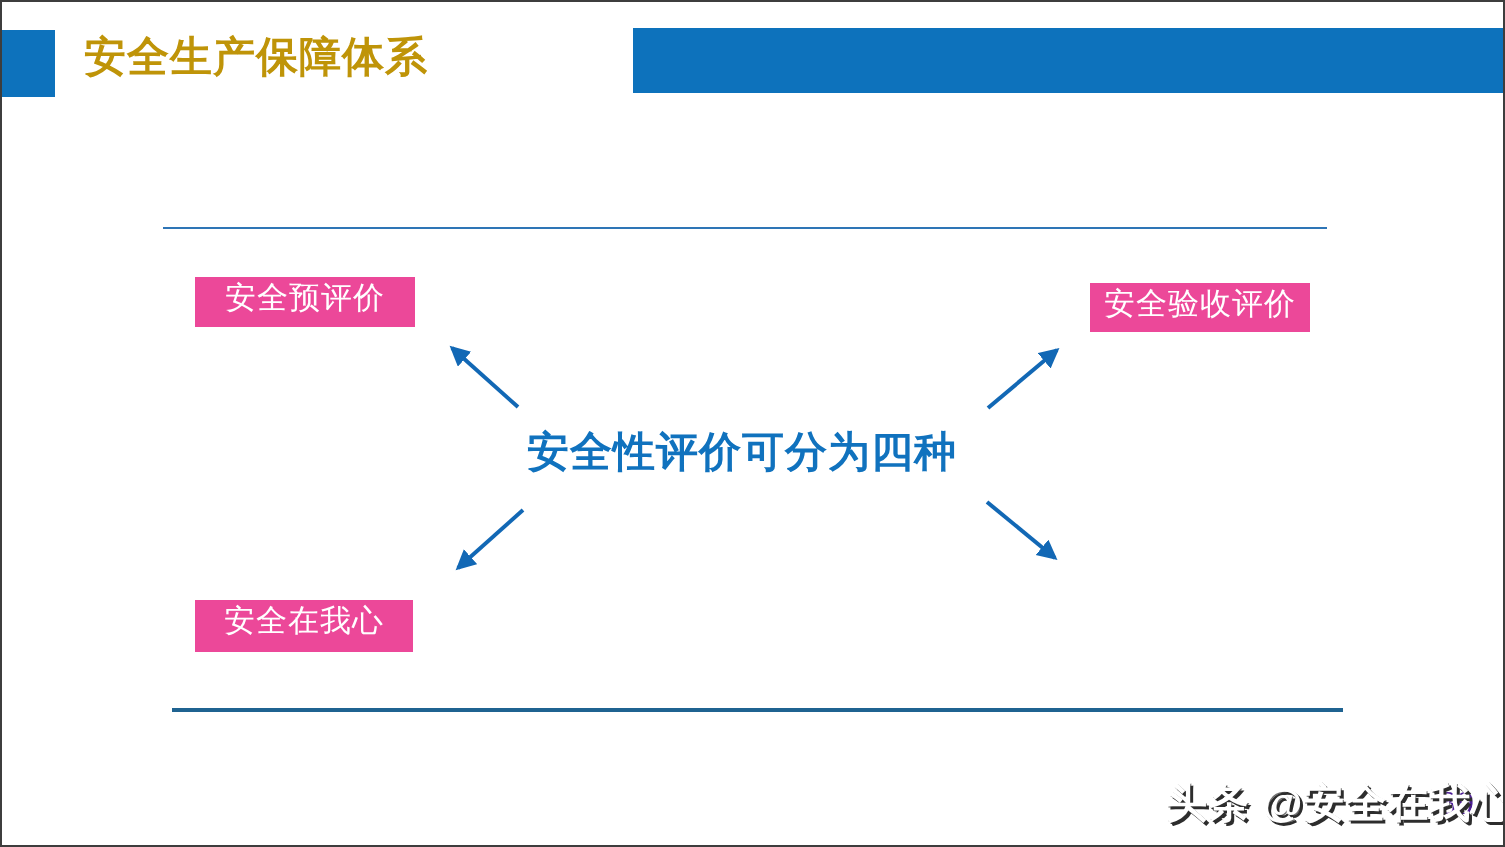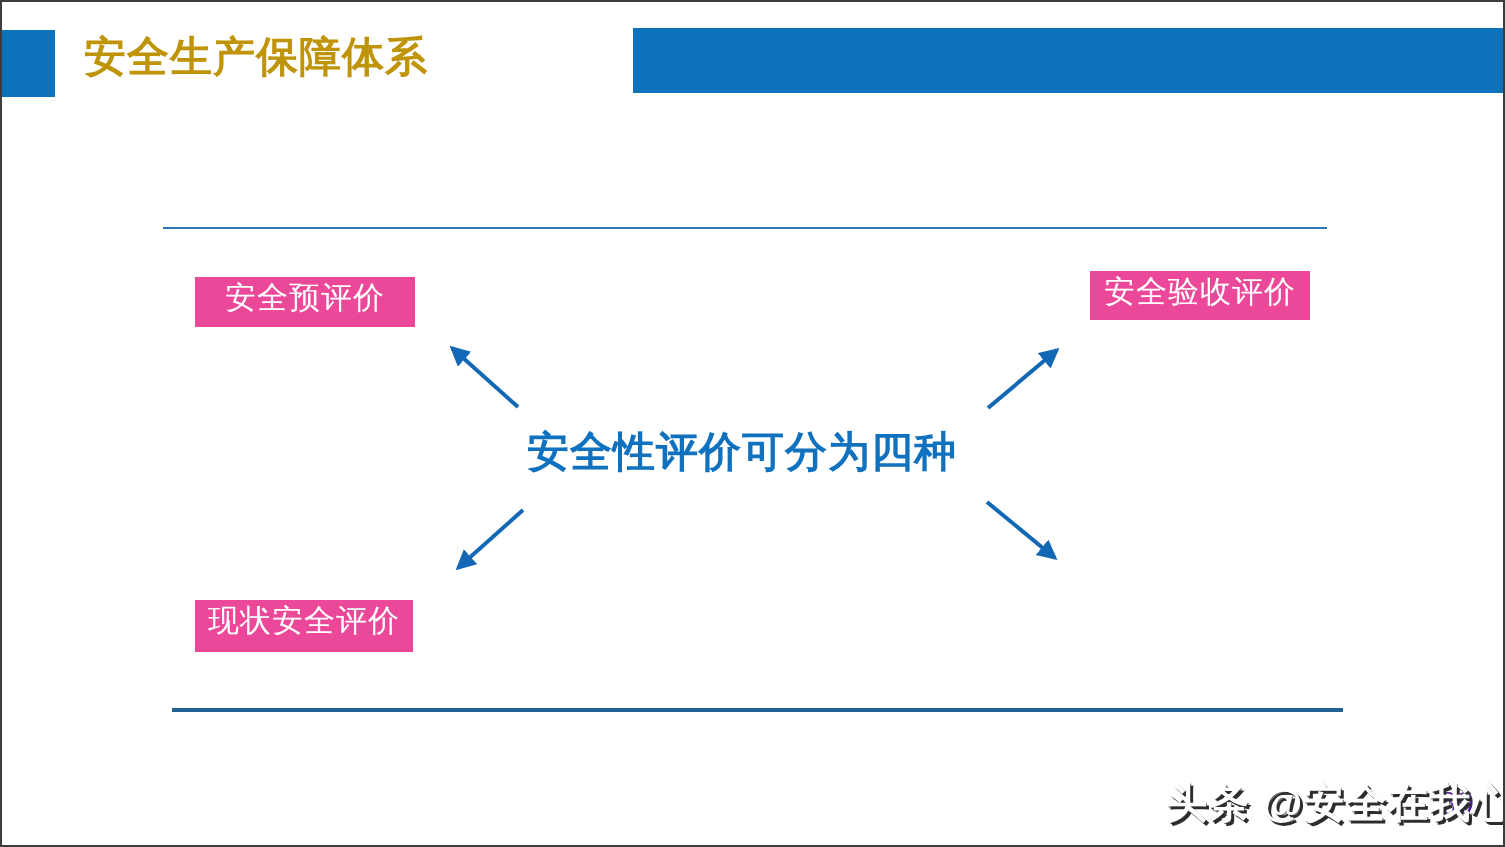--- a/index.html
+++ b/index.html
@@ -69,21 +69,21 @@
     background: #ec4899;
     color: #ffffff;
     font-size: 31px;
     font-weight: normal;
     display: flex;
     justify-content: center;
     white-space: nowrap;
     letter-spacing: 1px;
   }
   .box-pre      { left: 195px;  top: 277px; width: 220px; height: 50px; }
-  .box-accept   { left: 1090px; top: 271px; width: 220px; height: 49px; }
+  .box-accept   { left: 1090px; top: 283px; width: 220px; height: 49px; }
   .box-status   { left: 195px;  top: 600px; width: 218px; height: 52px; }
   .box-special  { left: 1098px; top: 590px; width: 222px; height: 50px; }
 
   
   .center-text {
     position: absolute;
     left: 527px; top: 424px;
     width: 500px;
     font-size: 42px;
     font-weight: bold;
@@ -134,21 +134,21 @@
   <div class="rule-top"></div>
   <div class="rule-bottom"></div>
 
   <div class="label-box box-pre">
     <span>安全预评价</span>
   </div>
   <div class="label-box box-accept">
     <span>安全验收评价</span>
   </div>
   <div class="label-box box-status">
-    <span>现状安全评价</span>
+    <span>安全在我心</span>
   </div>
 
   <div class="center-text">安全性评价可分为四种</div>
 
   <svg class="arrows-layer" viewBox="0 0 1505 847" xmlns="http://www.w3.org/2000/svg">
     <defs>
       <marker id="ah" markerWidth="6" markerHeight="6" refX="4.2" refY="2.5" orient="auto">
         <path d="M0,0 L5,2.5 L0,5 Z" fill="#1268b5"></path>
       </marker>
     </defs>

